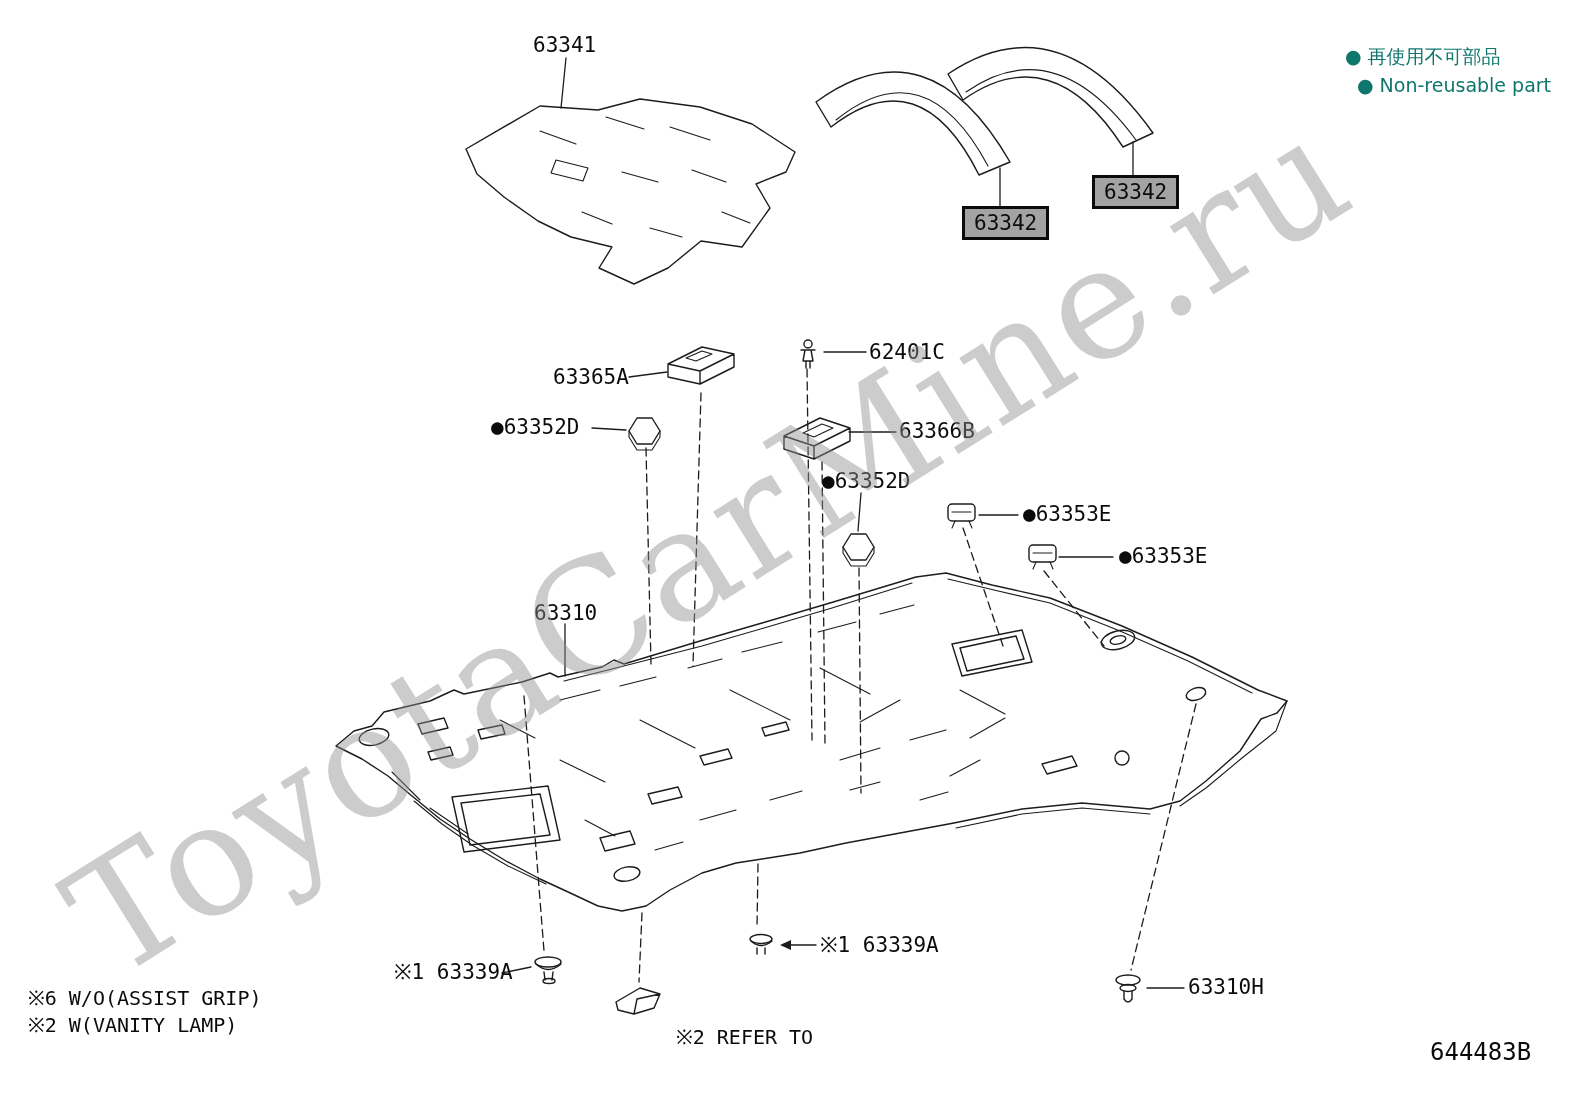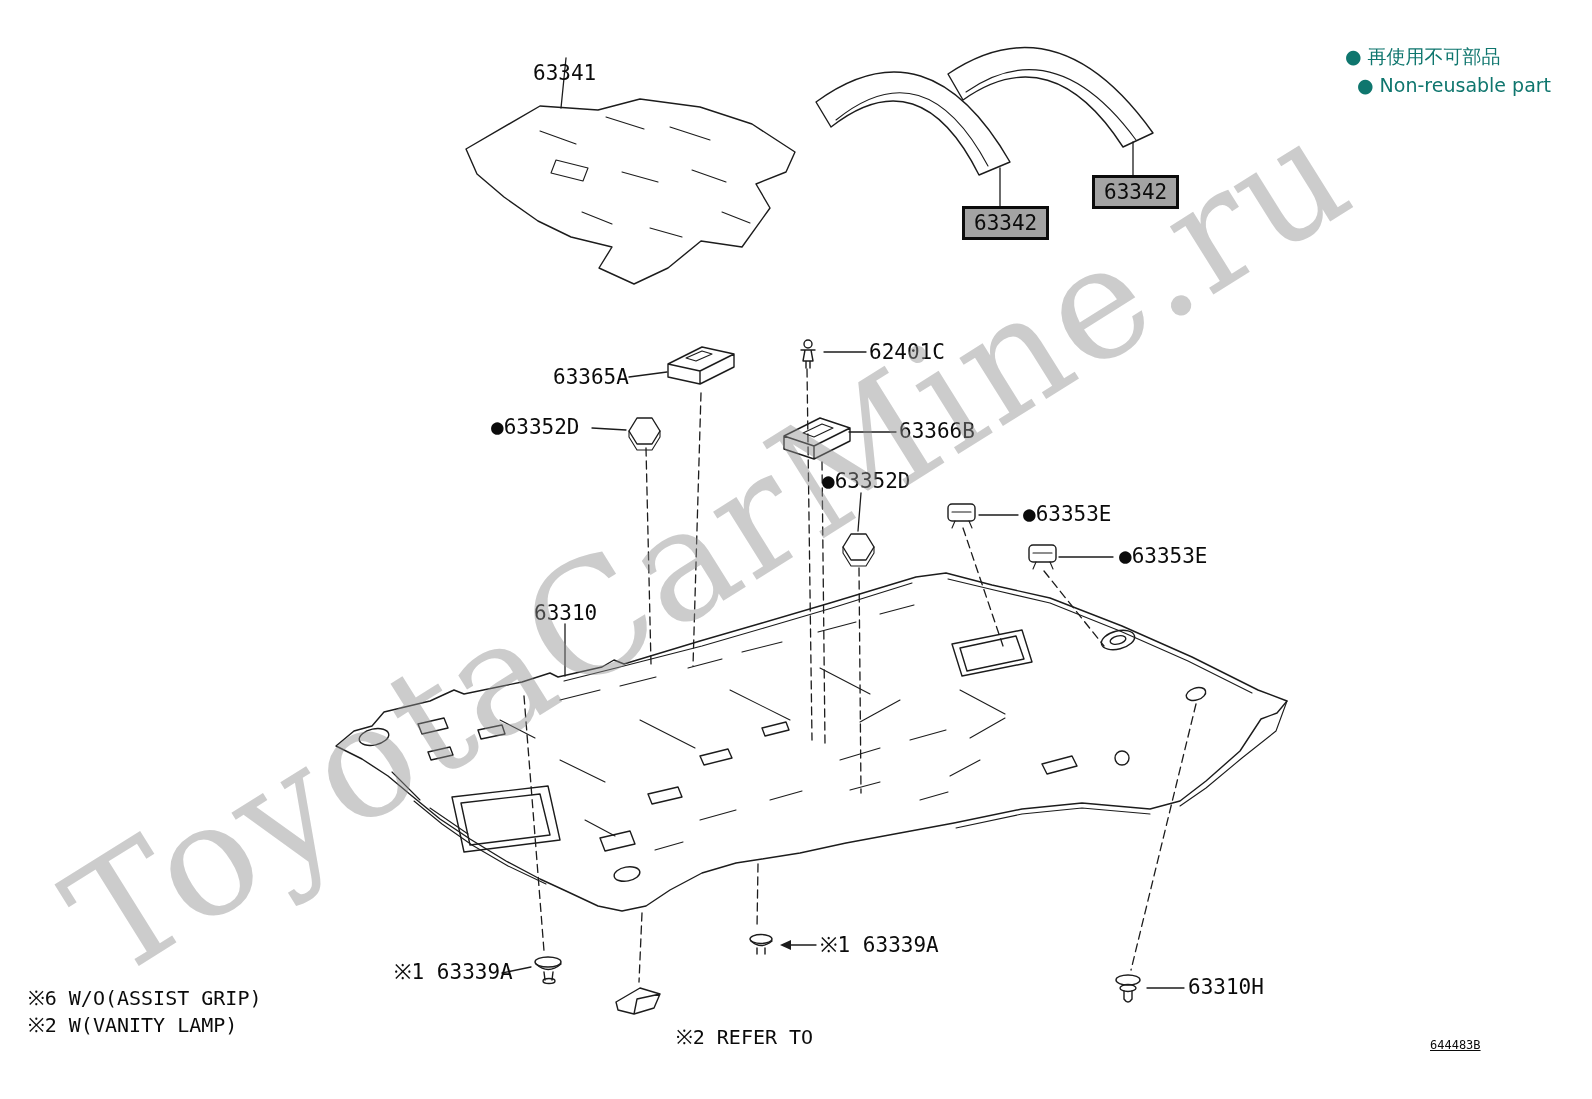--- a/index.html
+++ b/index.html
@@ -15,21 +15,21 @@
 
   .legend-line { position:absolute; z-index:3; font-family:"DejaVu Sans", sans-serif;
                  font-size:19px; color:#0f766e; white-space:pre; line-height:24px; }
 
   .refer { position:absolute; z-index:3; font-size:20px; color:#0b0b0b;
            line-height:24px; white-space:pre; }
   .refer .ind { padding-left:36px; }
 
   .fn { position:absolute; z-index:3; font-size:20px; color:#0b0b0b; white-space:pre; }
 
-  .fig-num { position:absolute; z-index:3; font-size:12px; color:#0b0b0b;text-decoration:underline; }
+  .fig-num { position:absolute; z-index:3; font-size:24px; color:#0b0b0b; }
 
   .watermark { position:absolute; left:85px; top:845px; z-index:4;
                font-family:"DejaVu Serif", serif; font-size:156px; letter-spacing:2px;
                color:#8f8f8f; opacity:0.45; white-space:nowrap;
                transform:rotate(-32deg); transform-origin:0 50%;
                pointer-events:none; }
 </style>
 </head>
 <body>
 
@@ -160,21 +160,21 @@
         <path d="M524,696 L544,951"></path>
         <path d="M758,864 L757,928"></path>
         <path d="M1196,704 L1131,970"></path>
         <path d="M642,913 L639,982"></path>
       </g>
     </g>
   </svg>
 
   <div class="watermark">ToyotaCarMine.ru</div>
 
-  <div class="lbl" style="left:533px; top:33px;margin-top:28px;">63341</div>
+  <div class="lbl" style="left:533px; top:33px;">63341</div>
   <div class="lbl boxed" style="left:962px; top:206px;">63342</div>
   <div class="lbl boxed" style="left:1092px; top:175px;">63342</div>
   <div class="lbl" style="left:553px; top:365px;">63365A</div>
   <div class="lbl" style="left:869px; top:340px;">62401C</div>
   <div class="lbl" style="left:491px; top:415px;">●63352D</div>
   <div class="lbl" style="left:899px; top:419px;">63366B</div>
   <div class="lbl" style="left:822px; top:469px;">●63352D</div>
   <div class="lbl" style="left:1023px; top:502px;">●63353E</div>
   <div class="lbl" style="left:1119px; top:544px;">●63353E</div>
   <div class="lbl" style="left:534px; top:601px;">63310</div>

